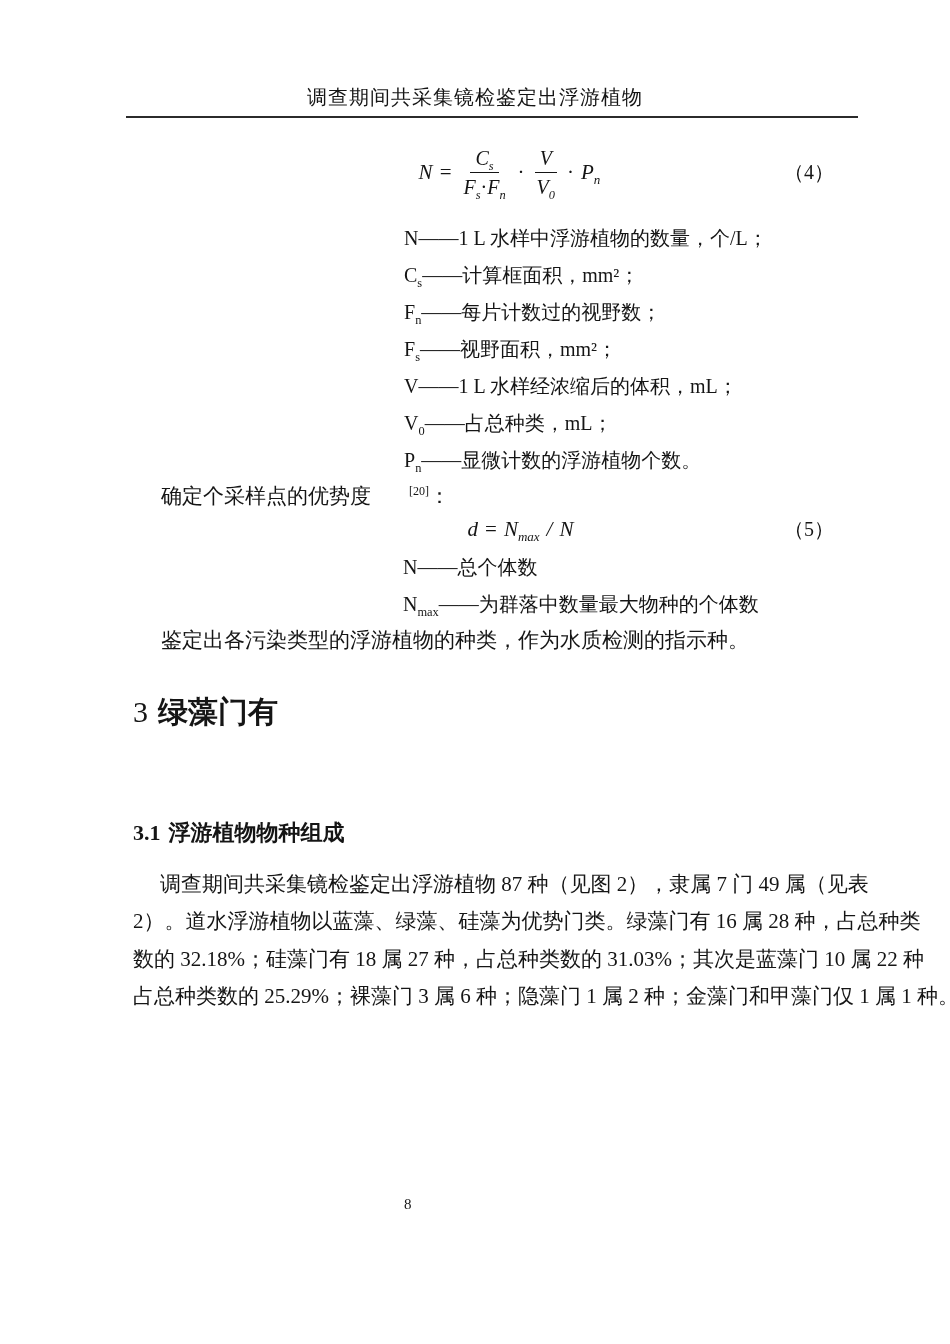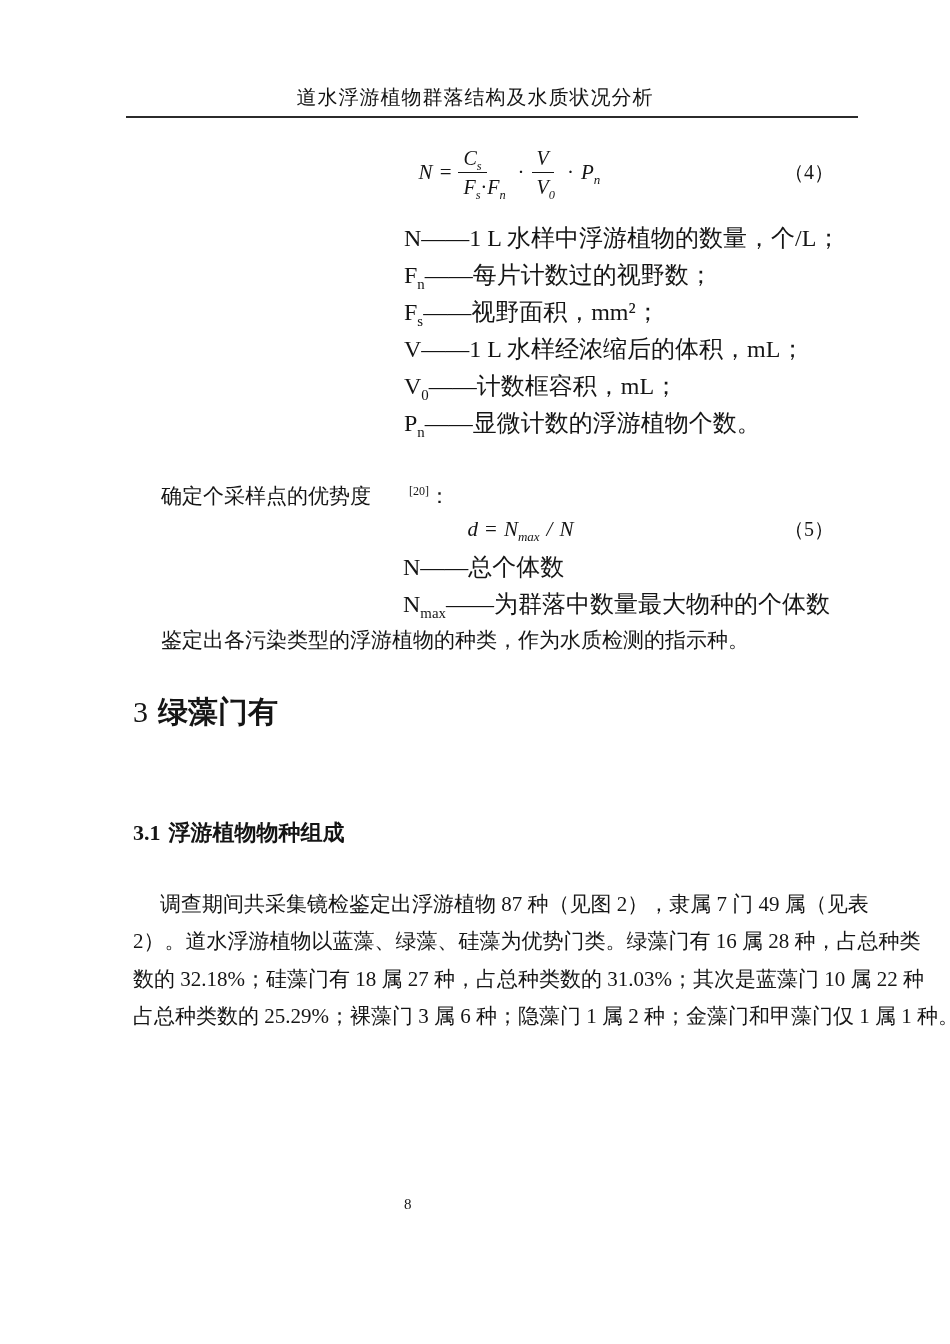--- a/index.html
+++ b/index.html
@@ -22,28 +22,28 @@
   }
   
   .eq-row{position:absolute;left:133px;width:727px;display:flex;align-items:center;justify-content:center;}
   .eq4{top:140px;height:64px;}
   .eq5{top:510px;height:38px;}
   .eq-content{display:inline-flex;align-items:center;gap:7px;font-size:21px;}
   .eq4 .eq-content{margin-left:26px;}
   .eq5 .eq-content{margin-left:48px;}
   .var{font-style:italic;}
   .op{font-style:normal;}
-  .frac{display:inline-flex;flex-direction:column;align-items:flex-start;vertical-align:middle;font-size:20px;}
+  .frac{display:inline-flex;flex-direction:column;align-items:center;vertical-align:middle;font-size:20px;}
   .frac .num{display:block;border-bottom:1.6px solid #151515;padding:0 5px 2px 5px;line-height:24px;}
   .frac .den{display:block;padding:2px 5px 0 5px;line-height:24px;}
   sub{font-size:62%;line-height:0;}
   sup{line-height:0;margin-left:38px;}
   .eq-number{position:absolute;right:26px;top:50%;transform:translateY(-50%);font-size:20px;font-style:normal;}
   
-  .defs{position:absolute;font-size:24px;}
+  .defs{position:absolute;font-size:20px;}
   .defs1{top:220px;left:404px;}
   .defs2{top:549px;left:403px;}
   .def-item{height:37px;line-height:37px;white-space:nowrap;}
   .def-term{font-style:normal;}
   
   .body-line{position:absolute;left:133px;width:727px;font-size:21px;line-height:30px;}
   .dominance{top:481px;text-indent:28px;}
   .closing{top:625px;text-indent:28px;}
   .ref{font-size:12px;vertical-align:super;}
   
@@ -59,30 +59,30 @@
     font-family:"Liberation Sans","DejaVu Sans",sans-serif;
   }
   .h2 .h-num{font-family:"Liberation Serif","DejaVu Serif",serif;font-weight:bold;margin-right:8px;}
   
   .para{position:absolute;top:866px;left:133px;width:727px;font-size:21px;}
   .para-line{
     height:37.4px;line-height:37.4px;
     text-align:justify;text-align-last:justify;
     white-space:nowrap;
   }
-  .para-line.first{text-indent:27px;margin-top:20px;}
+  .para-line.first{text-indent:27px;}
   
   .pageno{position:absolute;top:1196px;left:404px;font-size:15px;}
 </style>
 </head>
 <body>
 
 <div class="page">
 
-  <div class="header-title">道水浮游植物群落结构及水质状况分析</div>
+  <div class="header-title">调查期间共采集镜检鉴定出浮游植物</div>
   <div class="header-rule"></div>
 
   <div class="eq-row eq4">
     <span class="eq-content">
       <span class="var">N</span>
       <span class="op">=</span>
       <span class="frac">
         <span class="num"><span class="var">C</span><sub class="var">s</sub></span>
         <span class="den"><span class="var">F</span><sub class="var">s</sub><span class="op">·</span><span class="var">F</span><sub class="var">n</sub></span>
       </span>
@@ -92,24 +92,25 @@
         <span class="den"><span class="var">V</span><sub class="var">0</sub></span>
       </span>
       <span class="op">·</span>
       <span><span class="var">P</span><sub class="var">n</sub></span>
     </span>
     <span class="eq-number">（4）</span>
   </div>
 
   <div class="defs defs1">
     <div class="def-item"><span class="def-term"><span>N</span><sub></sub></span><span class="def-desc">——1 L 水样中浮游植物的数量，个/L；</span></div>
+    <div class="def-item"><span class="def-term"><span>C</span><sub>s</sub></span><span class="def-desc">——计算框面积，mm²；</span></div>
     <div class="def-item"><span class="def-term"><span>F</span><sub>n</sub></span><span class="def-desc">——每片计数过的视野数；</span></div>
     <div class="def-item"><span class="def-term"><span>F</span><sub>s</sub></span><span class="def-desc">——视野面积，mm²；</span></div>
     <div class="def-item"><span class="def-term"><span>V</span><sub></sub></span><span class="def-desc">——1 L 水样经浓缩后的体积，mL；</span></div>
-    <div class="def-item"><span class="def-term"><span>V</span><sub>0</sub></span><span class="def-desc">——计数框容积，mL；</span></div>
+    <div class="def-item"><span class="def-term"><span>V</span><sub>0</sub></span><span class="def-desc">——占总种类，mL；</span></div>
     <div class="def-item"><span class="def-term"><span>P</span><sub>n</sub></span><span class="def-desc">——显微计数的浮游植物个数。</span></div>
   </div>
 
   <div class="body-line dominance">
     <span>确定个采样点的优势度</span><sup class="ref">[20]</sup><span>：</span>
   </div>
 
   <div class="eq-row eq5">
     <span class="eq-content">
       <span class="var">d</span>

